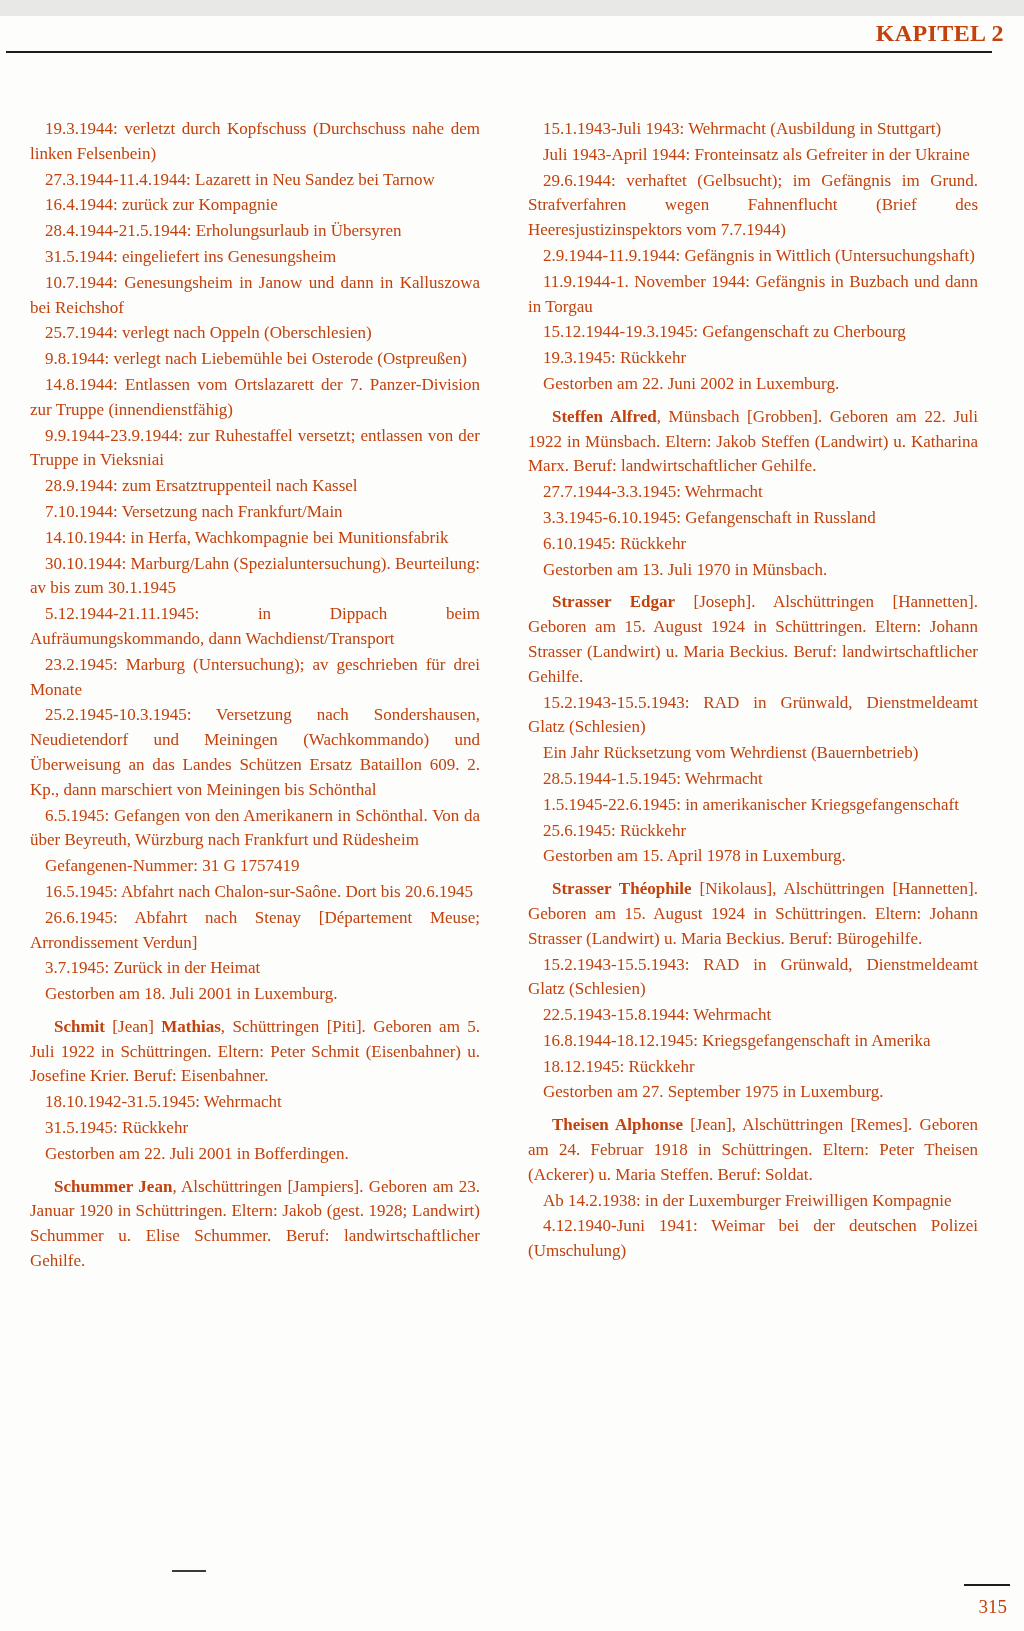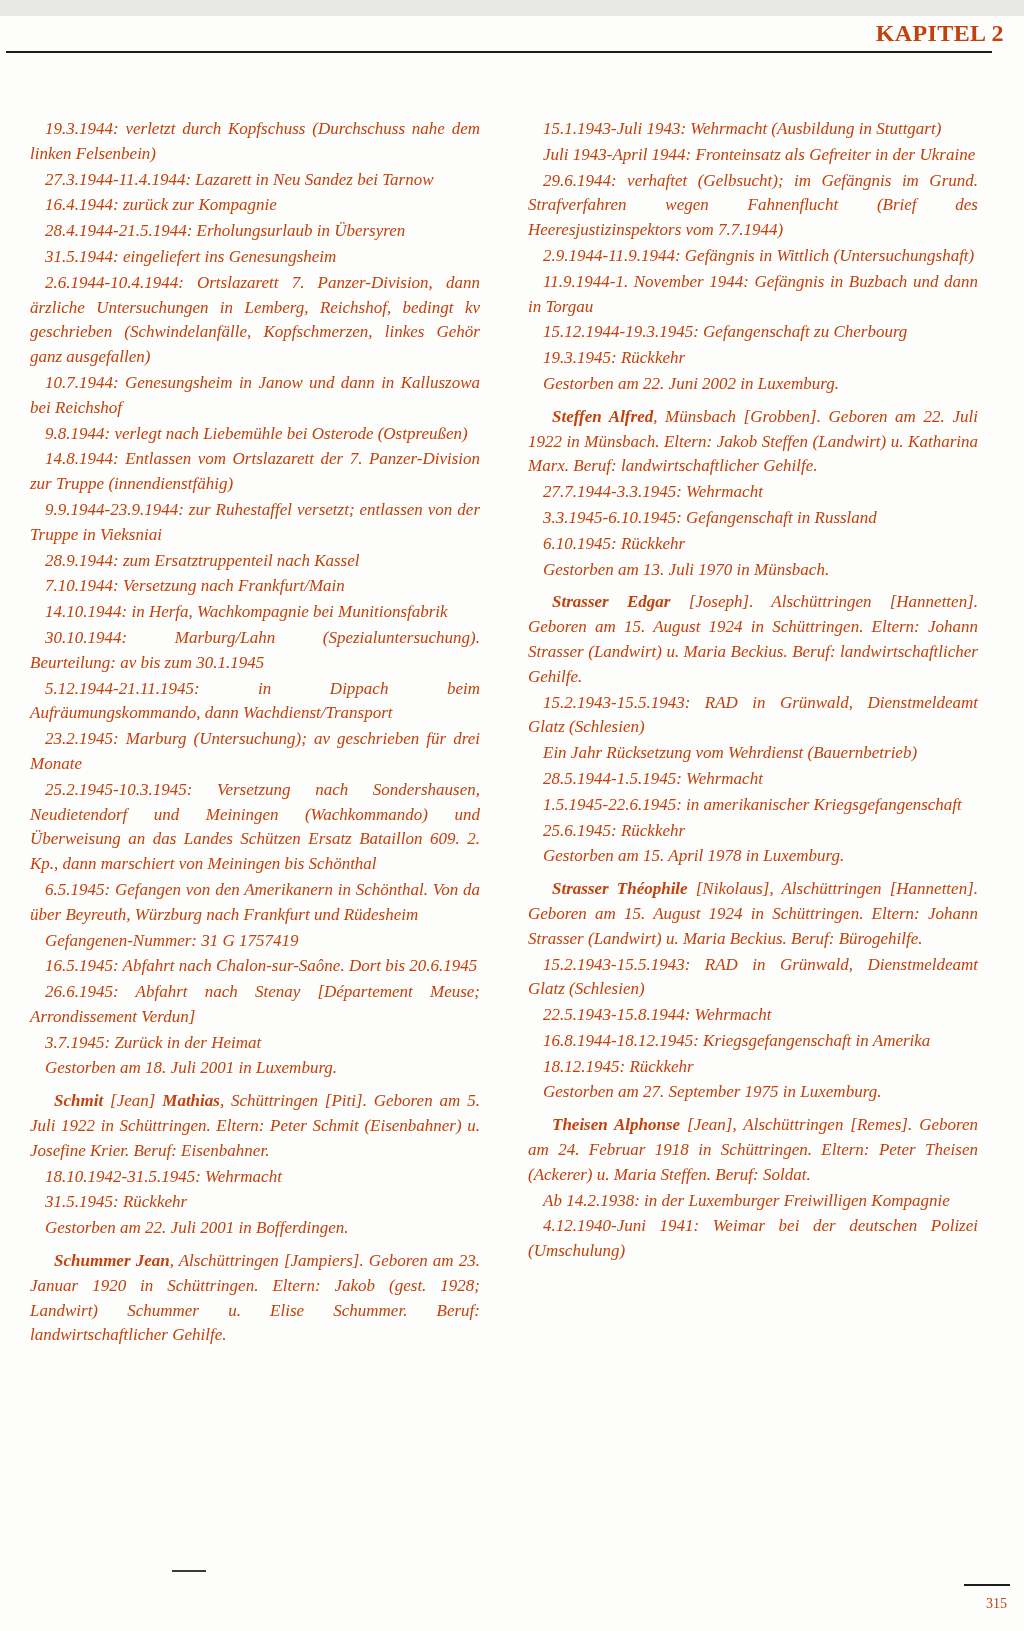--- a/index.html
+++ b/index.html
@@ -39,21 +39,21 @@
     column-gap: 48px;
   }
   .col {
     width: 450px;
     font-size: 17px;
     line-height: 24.8px;
     text-align: justify;
     hyphens: auto;
     -webkit-hyphens: auto;
   }
-  .col p { margin: 0; padding: 0; font-style: italic; }
+  .col p { margin: 0; padding: 0; }
   p.entry  { text-indent: 15px; margin-top: 1px; }
   p.person { text-indent: 24px; margin-top: 8px; }
   p.person b { font-weight: 700; }
   .artifact-dash {
     position: absolute;
     top: 1554px;
     left: 172px;
     width: 34px;
     height: 2px;
     background: #3a3a3a;
@@ -63,41 +63,41 @@
     top: 1568px;
     right: 30px;
     width: 46px;
     height: 2px;
     background: #1d1d1d;
   }
   .page-number {
     position: absolute;
     top: 1580px;
     right: 33px;
-    font-size: 14px;
+    font-size: 19px;
   }
 </style>
 </head>
 <body>
 
 <div class="page">
 
   <span class="chapter-title">KAPITEL 2</span>
 
   <div class="header-rule"></div>
 
   <div class="columns">
     <div class="col">
         <p class="entry"><span>19.3.1944: verletzt durch Kopfschuss (Durchschuss nahe dem linken Felsenbein)</span></p>
         <p class="entry"><span>27.3.1944-11.4.1944: Lazarett in Neu Sandez bei Tarnow</span></p>
         <p class="entry"><span>16.4.1944: zurück zur Kompagnie</span></p>
         <p class="entry"><span>28.4.1944-21.5.1944: Erholungsurlaub in Übersyren</span></p>
         <p class="entry"><span>31.5.1944: eingeliefert ins Genesungsheim</span></p>
-        <p class="entry"><span>2.6.1944-10.4.1944: Ortslazarett 7. Panzer-Division, dann ärzliche Untersuchungen in Lemberg, Reichshof, bedingt kv geschrieben (Schwindelanfälle, Kopfschmerzen, linkes Gehör ganz ausgefallen)</span></p>
         <p class="entry"><span>10.7.1944: Genesungsheim in Janow und dann in Kalluszowa bei Reichshof</span></p>
+        <p class="entry"><span>25.7.1944: verlegt nach Oppeln (Oberschlesien)</span></p>
         <p class="entry"><span>9.8.1944: verlegt nach Liebemühle bei Osterode (Ostpreußen)</span></p>
         <p class="entry"><span>14.8.1944: Entlassen vom Ortslazarett der 7. Panzer-Division zur Truppe (innendienstfähig)</span></p>
         <p class="entry"><span>9.9.1944-23.9.1944: zur Ruhestaffel versetzt; entlassen von der Truppe in Vieksniai</span></p>
         <p class="entry"><span>28.9.1944: zum Ersatztruppenteil nach Kassel</span></p>
         <p class="entry"><span>7.10.1944: Versetzung nach Frankfurt/Main</span></p>
         <p class="entry"><span>14.10.1944: in Herfa, Wachkompagnie bei Munitionsfabrik</span></p>
         <p class="entry"><span>30.10.1944: Marburg/Lahn (Spezialuntersuchung). Beurteilung: av bis zum 30.1.1945</span></p>
         <p class="entry"><span>5.12.1944-21.11.1945: in Dippach beim Aufräumungskommando, dann Wachdienst/Transport</span></p>
         <p class="entry"><span>23.2.1945: Marburg (Untersuchung); av geschrieben für drei Monate</span></p>
         <p class="entry"><span>25.2.1945-10.3.1945: Versetzung nach Sondershausen, Neudietendorf und Meiningen (Wachkommando) und Überweisung an das Landes Schützen Ersatz Bataillon 609. 2. Kp., dann marschiert von Meiningen bis Schönthal</span></p>

